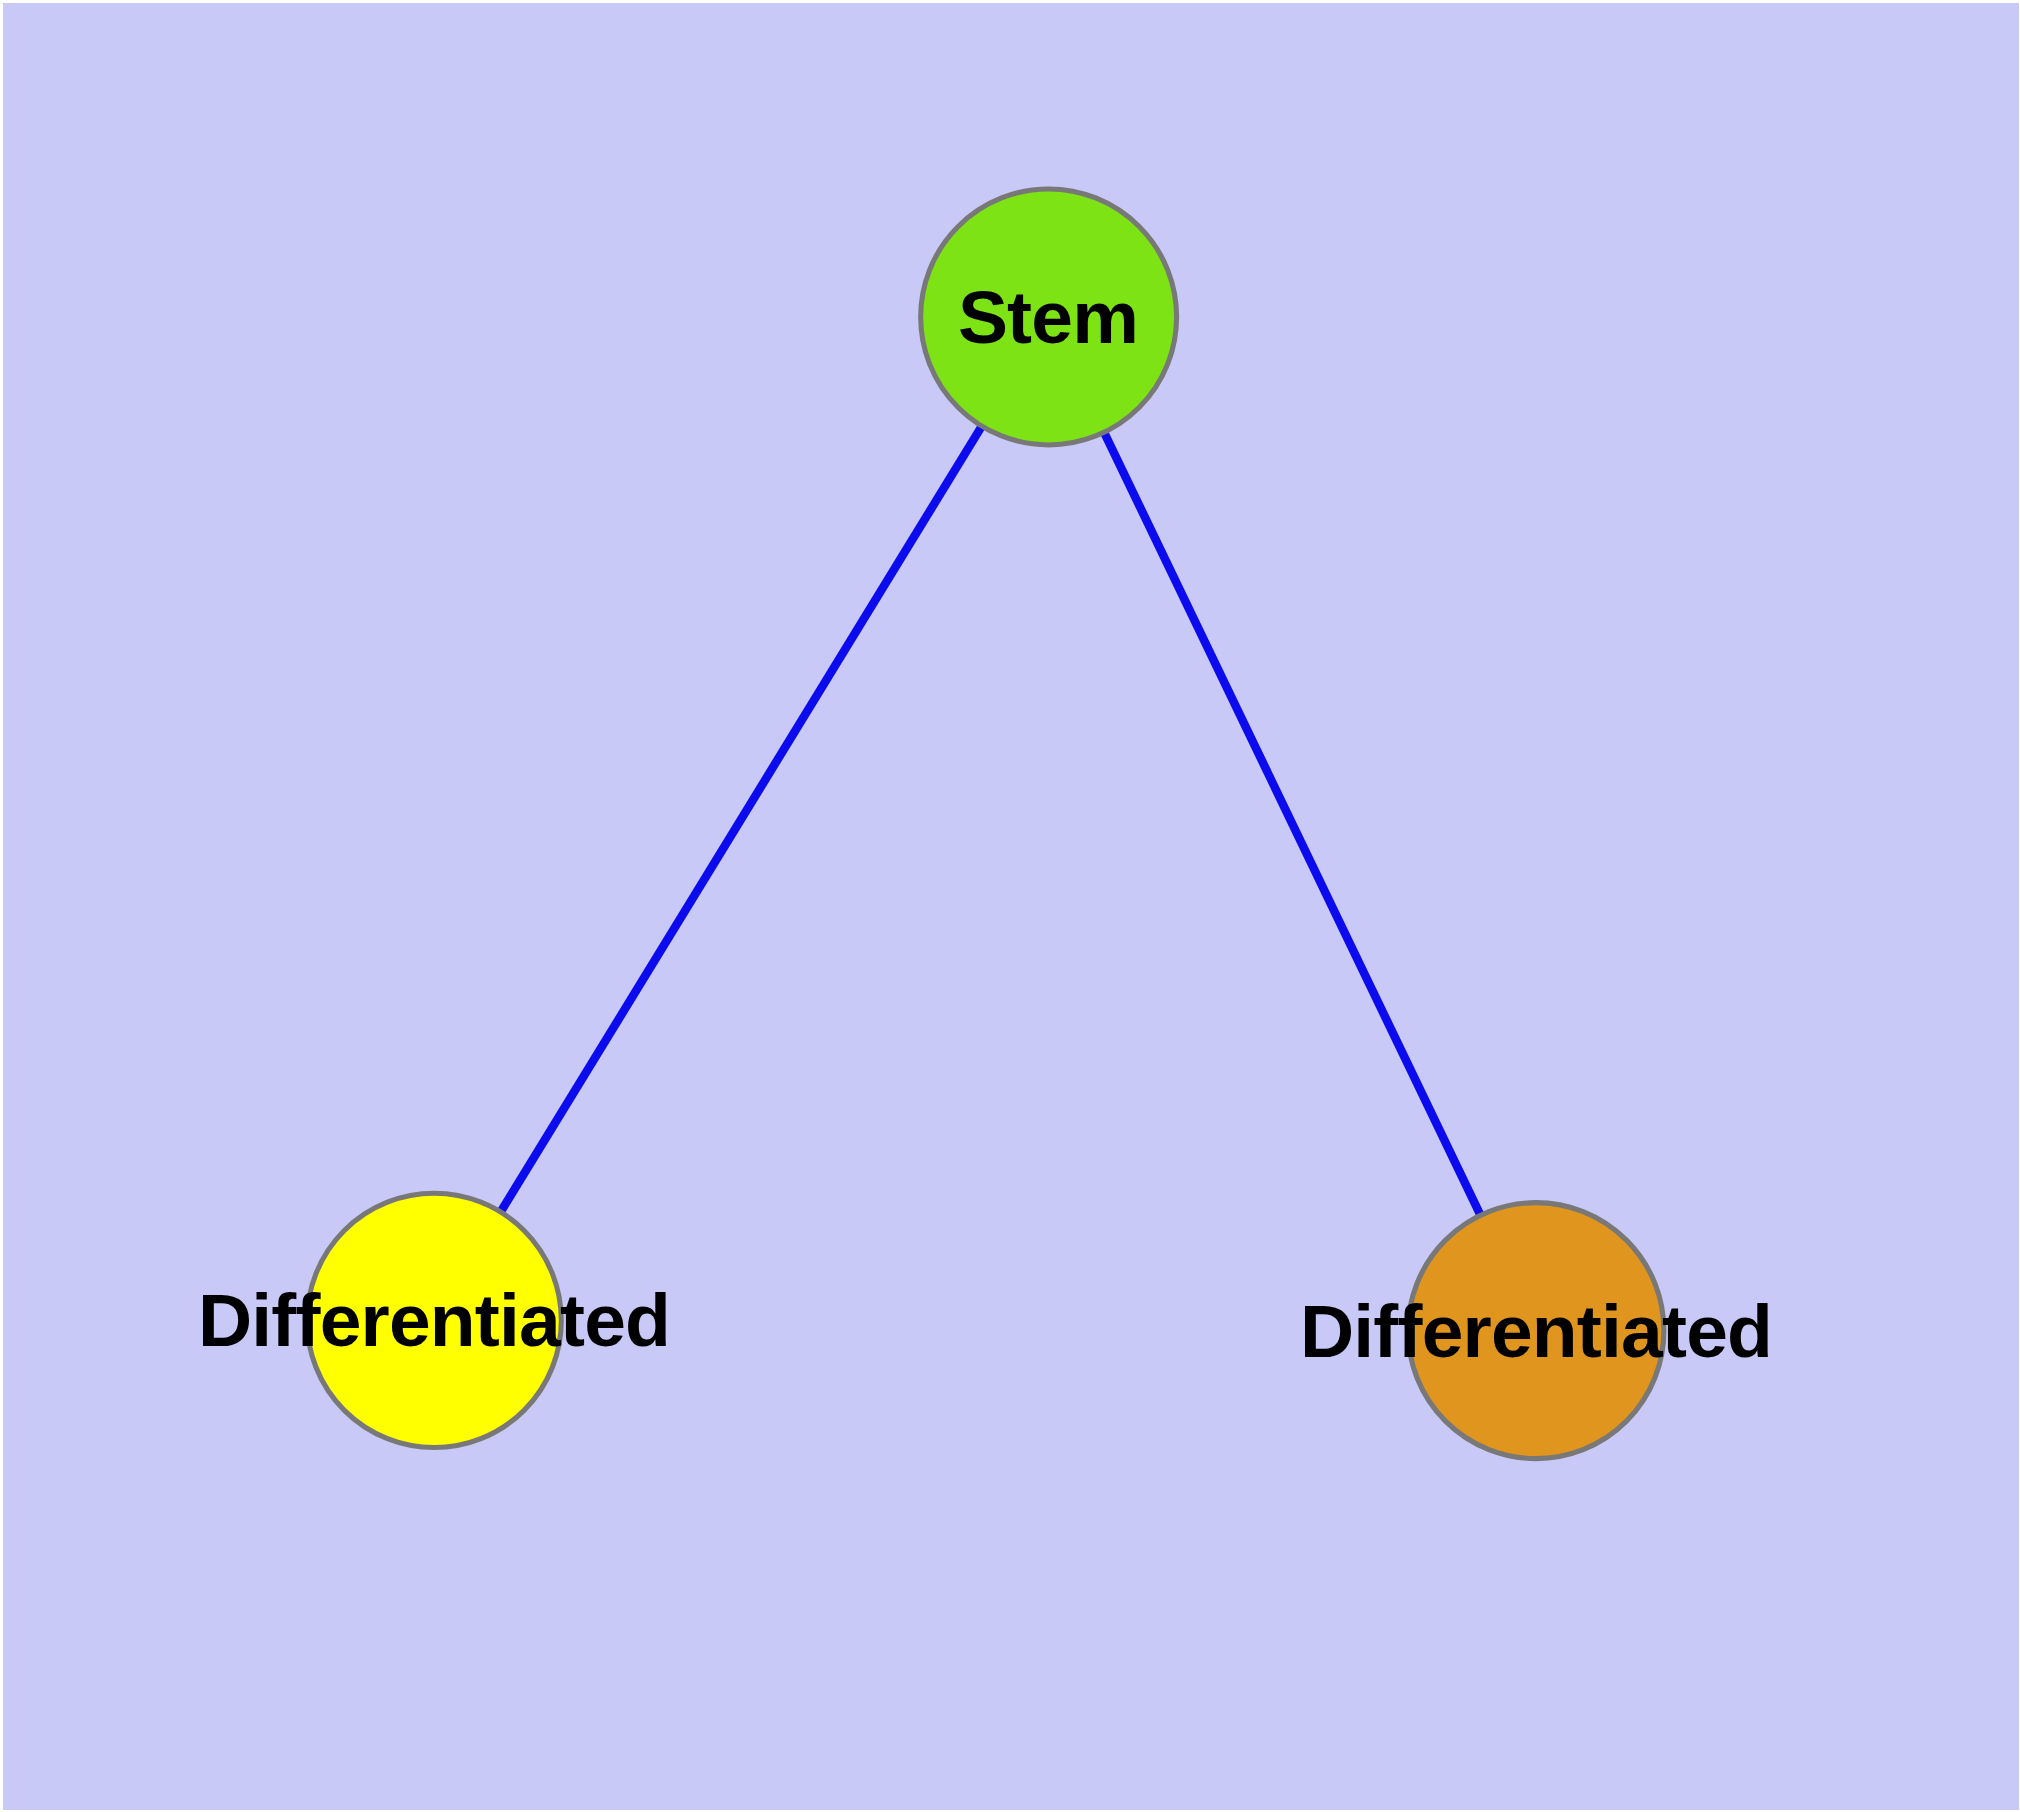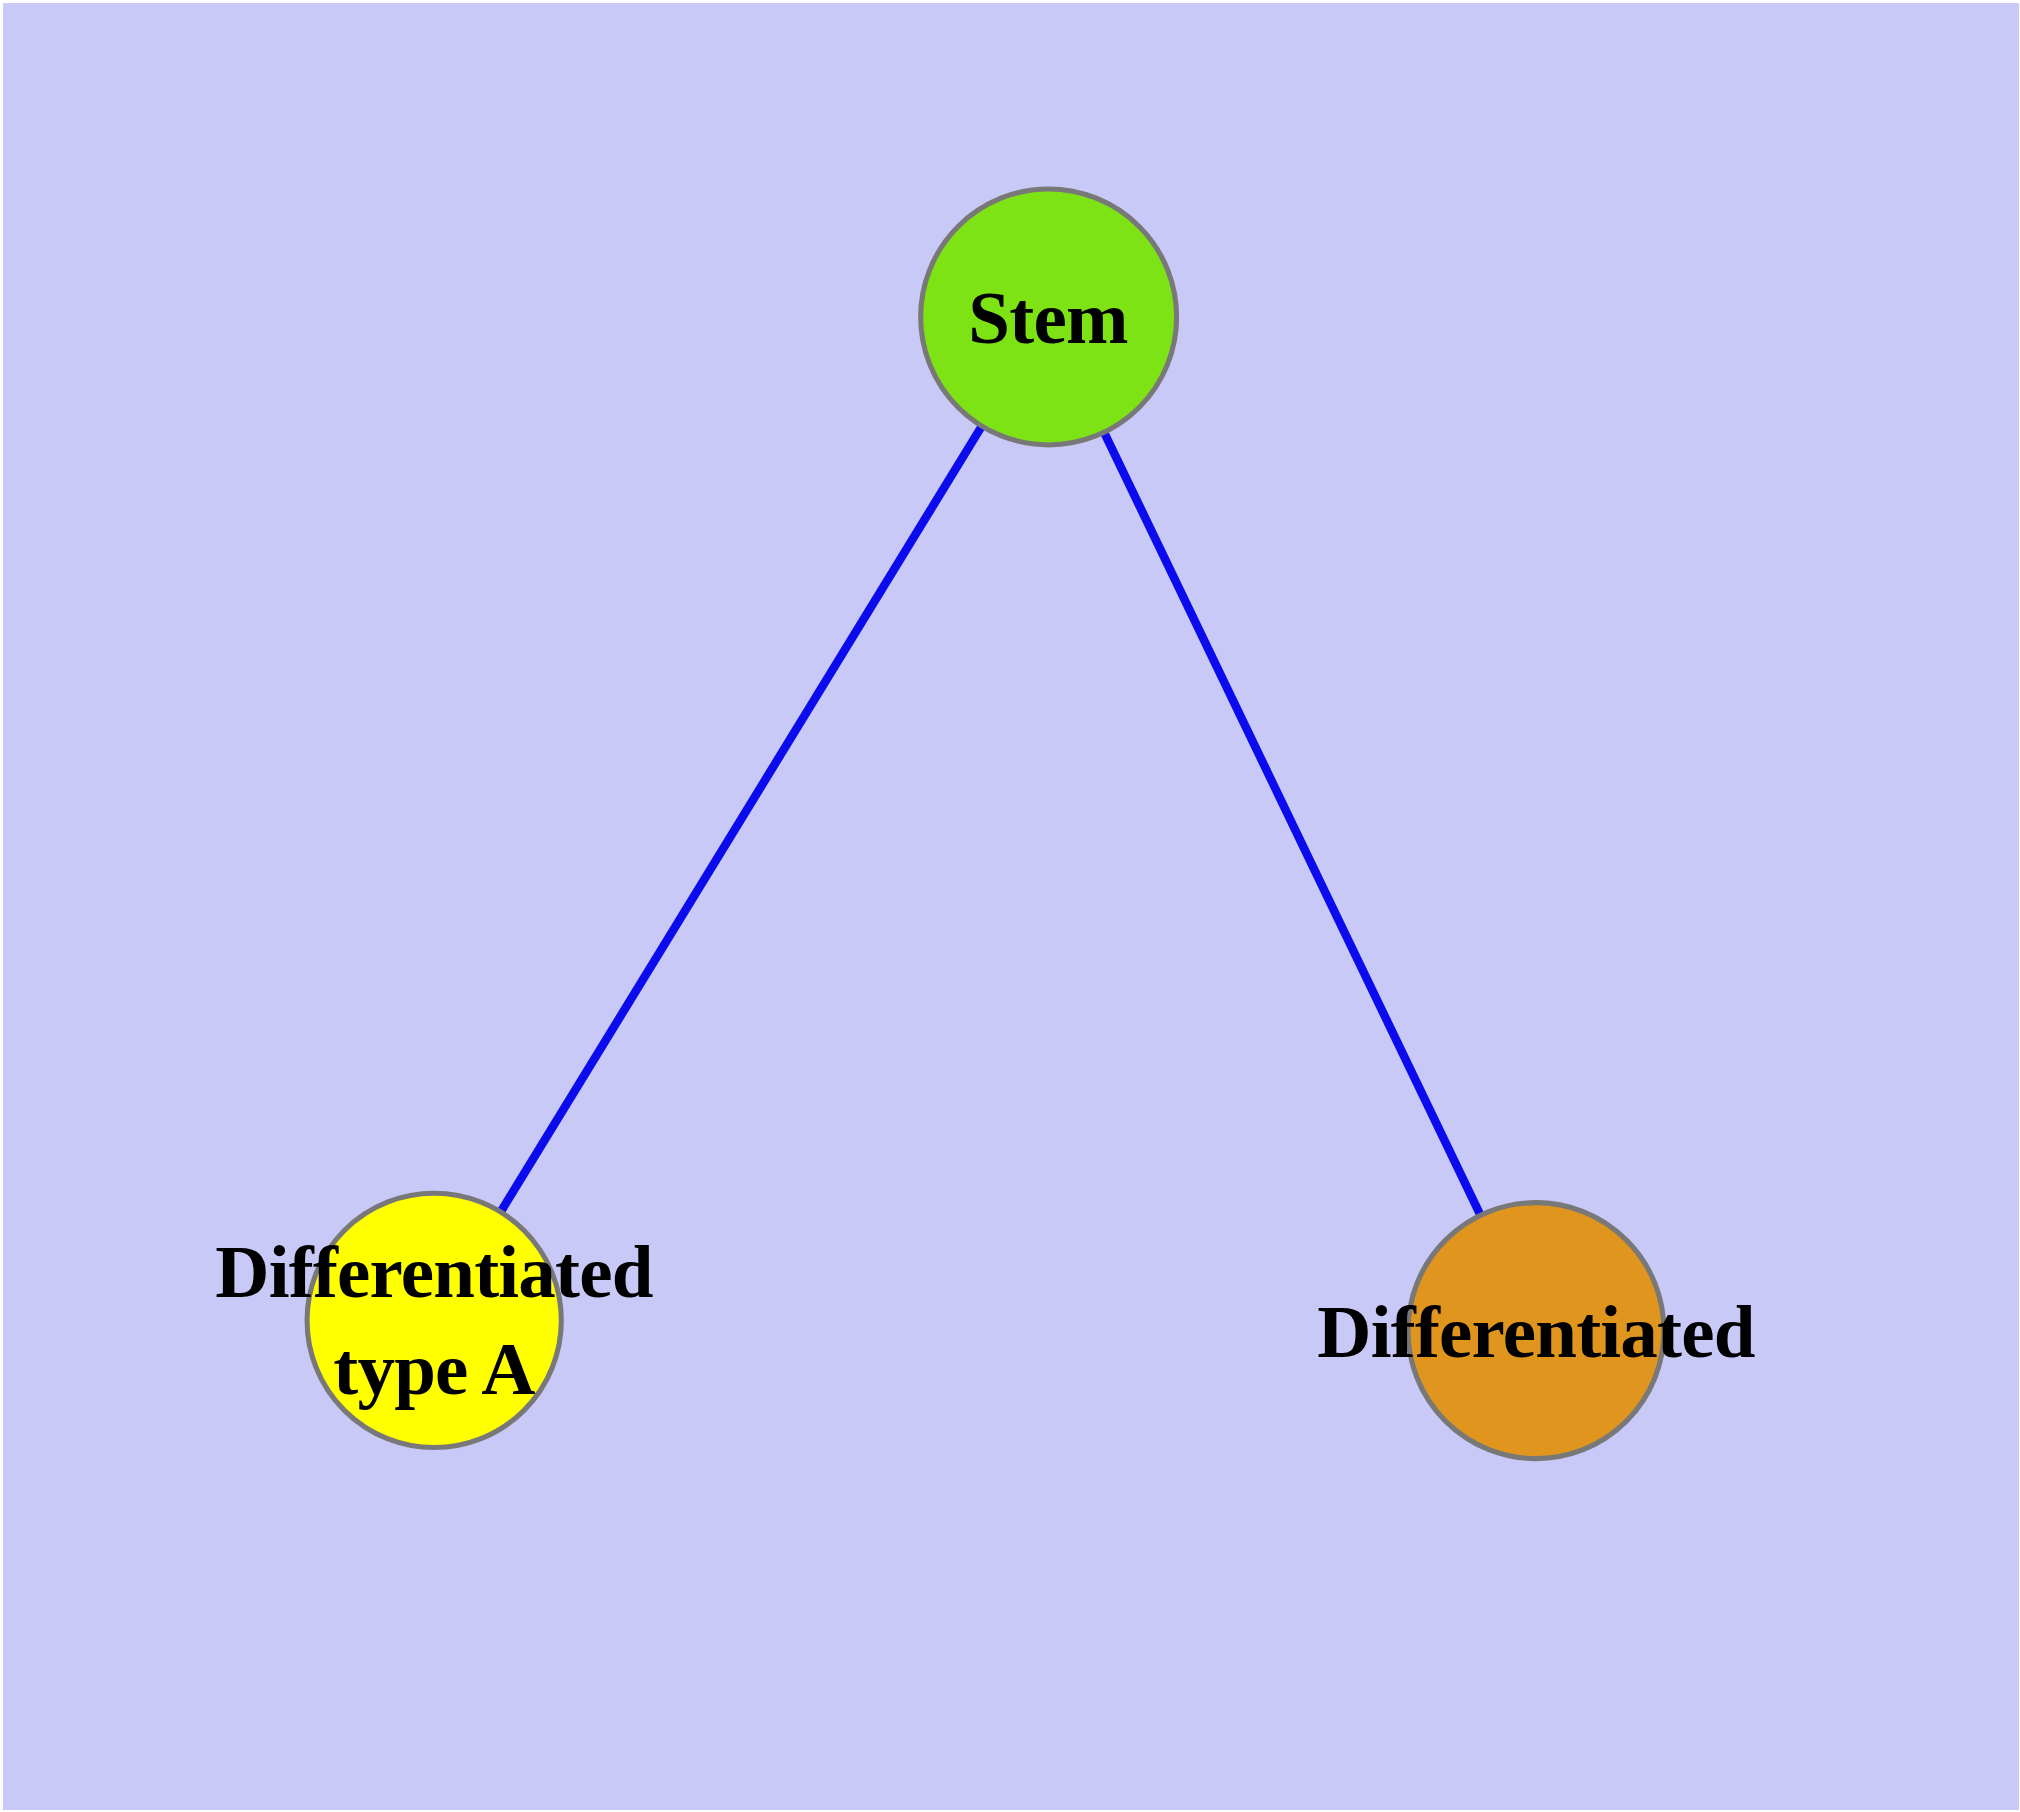--- a/index.html
+++ b/index.html
@@ -6,21 +6,21 @@
     margin: 0;
     padding: 0;
     background: #ffffff;
   }
   .canvas {
     position: relative;
     width: 2021px;
     height: 1812px;
     background: #ffffff;
     overflow: hidden;
-    font-family: Liberation Serif, serif;
+    font-family: Liberation Sans, sans-serif;
   }
   .plot-area {
     position: absolute;
     left: 2.5px;
     top: 2.5px;
     right: 2.5px;
     bottom: 2.5px;
   }
   .graph-svg {
     position: absolute;
@@ -59,20 +59,19 @@
       <circle cx="512" cy="1558" r="150" fill="#ffff00" stroke="#787878" stroke-width="6"></circle>
       <circle cx="1812" cy="1570" r="151" fill="#e0951e" stroke="#787878" stroke-width="6"></circle>
     </svg>
 
   <div class="node-label" style="left: 1048px; top: 317px; color: rgb(0, 0, 0);">
     <span>Stem</span>
   </div>
 
   <div class="node-label" style="left: 434px; top: 1320px; color: rgb(0, 0, 0);">
     <span>Differentiated</span>
-    <span>type A</span>
   </div>
 
   <div class="node-label" style="left: 1536px; top: 1331px; color: rgb(0, 0, 0);">
     <span>Differentiated</span>
   </div>
 </div>
 
 
 </body></html>

